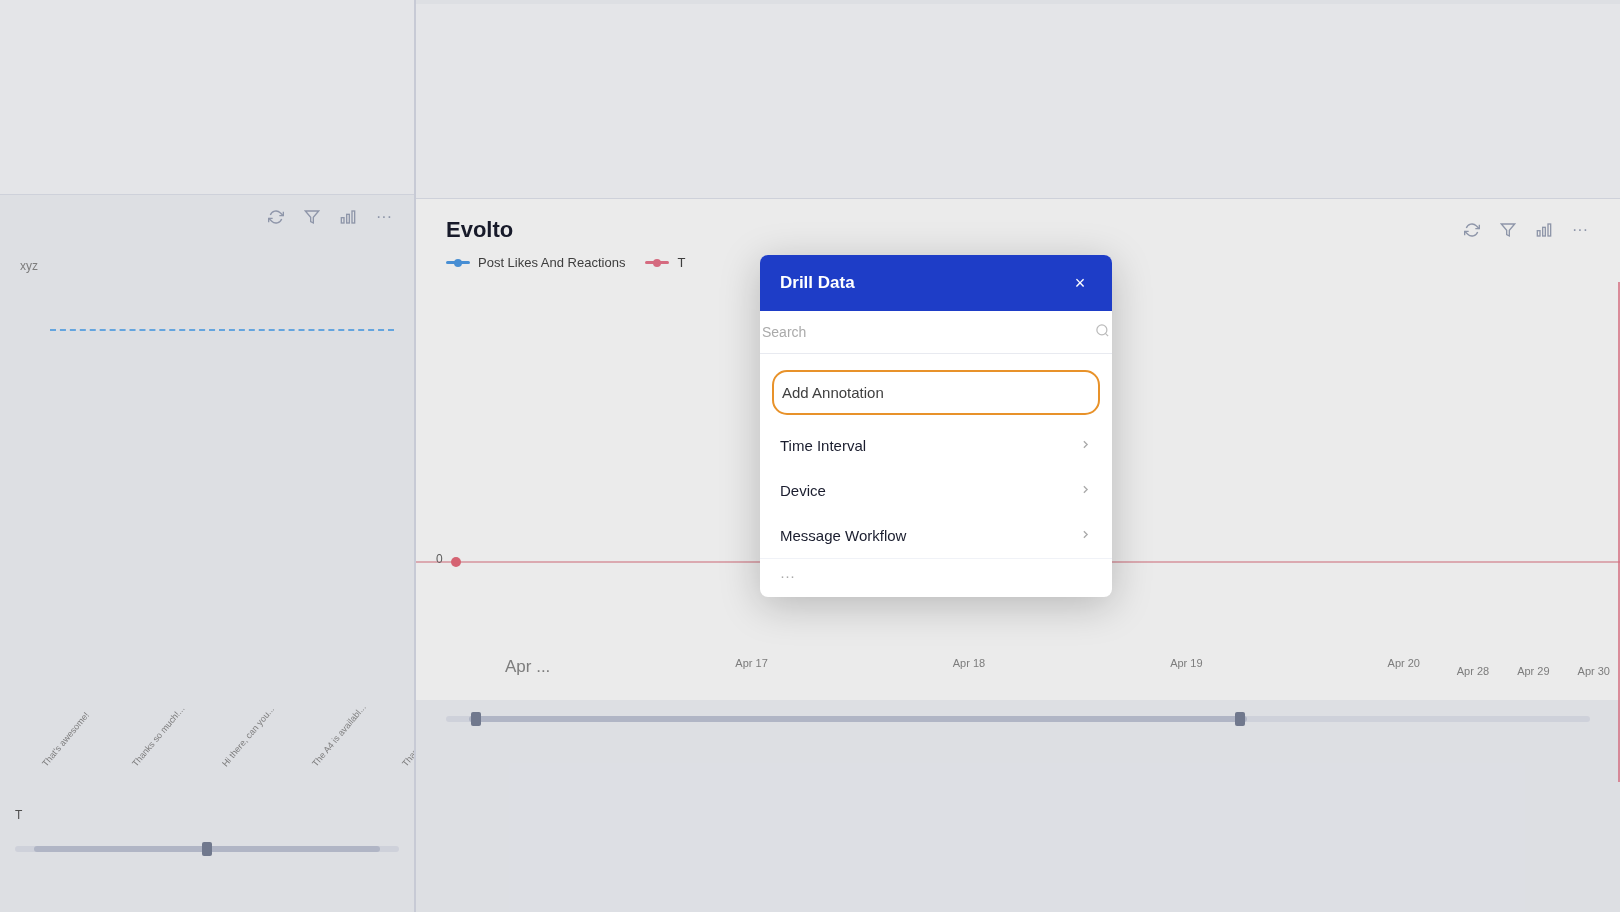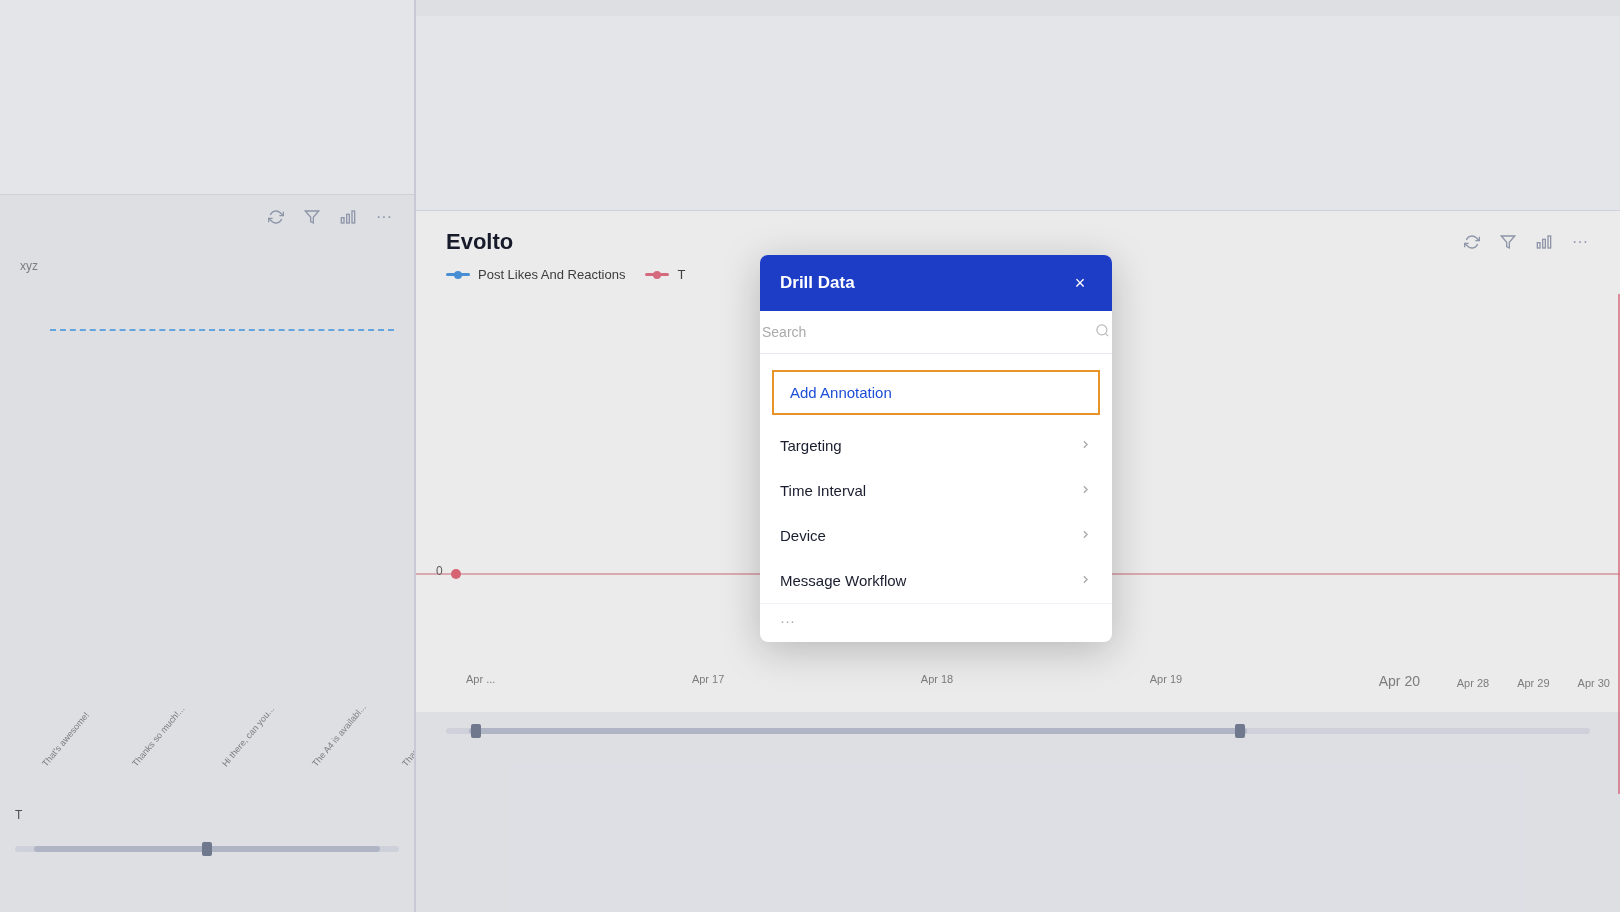--- a/index.html
+++ b/index.html
@@ -152,25 +152,25 @@
 
     
     .modal-body {
       padding: 8px 0;
       max-height: 480px;
       overflow-y: auto;
     }
 
     .menu-item-annotation {
       margin: 8px 12px;
-      padding: 12px 16px;
+      padding: 12px 8px;
       border: 2px solid #e8922a;
-      border-radius: 0;
+      border-radius: 15px;
       font-size: 15px;
-      color: #1d4ed8;
+      color: #404040;
       cursor: pointer;
       background: #fff;
     }
 
     .menu-item {
       padding: 14px 20px;
       display: flex;
       align-items: center;
       justify-content: space-between;
       cursor: pointer;
@@ -231,21 +231,21 @@
     <div style="position:absolute;bottom:60px;left:15px;right:15px;height:6px;background:#e0e3ed;border-radius:3px;">
       <div style="position:absolute;left:5%;right:5%;height:100%;background:#bfc5d6;border-radius:3px;">
         <div style="position:absolute;left:50%;top:-4px;transform:translateX(-50%);width:10px;height:14px;background:#7a8399;border-radius:2px;"></div>
       </div>
     </div>
   </div>
 </div>
 
 <div style="position:absolute;top:0;left:415px;width:1px;height:912px;background:#d8dce8;"></div>
 
-<div style="position:absolute;top:16px;left:416px;right:0;height:696px;background:#fff;">
+<div style="position:absolute;top:4px;left:416px;right:0;height:696px;background:#fff;">
 
   <div style="height:195px;background:#f8f9fc;border-bottom:1px solid #e0e3ed;"></div>
 
   <div class="right-panel-header" style="display:flex;align-items:center;justify-content:space-between;padding:18px 30px 8px 30px;">
     <span class="chart-title">Evolto</span>
     <div class="right-toolbar" style="display:flex;align-items:center;gap:16px;">
       <span class="toolbar-icon">
         <svg width="16" height="16" viewBox="0 0 24 24" fill="none" stroke="#9ba3b8" stroke-width="2">
             <path d="M23 4v6h-6M1 20v-6h6"></path>
             <path d="M3.51 9a9 9 0 0114.85-3.36L23 10M1 14l4.64 4.36A9 9 0 0020.49 15"></path>
@@ -288,25 +288,25 @@
 
       <line x1="0" y1="280" x2="100%" y2="280" stroke="#e8a0aa" stroke-width="1.5" stroke-dasharray="none"></line>
 
       <circle cx="40" cy="280" r="5" fill="#e86c7c"></circle>
       <circle cx="580" cy="280" r="5" fill="#e86c7c"></circle>
     </svg>
 
     <div style="position:absolute;left:20px;top:270px;font-size:12px;color:#666;">0</div>
 
     <div style="position:absolute;bottom:105px;left:50px;right:200px;display:flex;justify-content:space-between;">
-      <span style="font-size:11px;color:#888;">Apr ...</span>
+      <span style="font-size:17px;color:#888;margin-left:39px;">Apr ...</span>
       <span style="font-size:11px;color:#888;">Apr 17</span>
       <span style="font-size:11px;color:#888;">Apr 18</span>
       <span style="font-size:11px;color:#888;">Apr 19</span>
-      <span style="font-size:14px;color:#888;">Apr 20</span>
+      <span style="font-size:11px;color:#888;">Apr 20</span>
     </div>
 
     <div style="position:absolute;bottom:105px;right:10px;display:flex;gap:28px;">
       <span style="font-size:11px;color:#888;">Apr 28</span>
       <span style="font-size:11px;color:#888;text-align:right;">Apr 29</span>
       <span style="font-size:11px;color:#888;">Apr 30</span>
     </div>
 
     <div style="position:absolute;right:0;top:0;bottom:0;width:2px;">
       <svg width="2" height="100%" viewBox="0 0 2 500" preserveAspectRatio="none">
@@ -343,28 +343,20 @@
   </div>
 
   <div class="modal-body">
 
     <div class="menu-item-annotation">
       <span>Add Annotation</span>
     </div>
 
 
 
-    <div class="menu-item">
-      <span>Targeting</span>
-      <span class="menu-item-chevron">
-        <svg width="13" height="13" viewBox="0 0 24 24" fill="none" stroke="#aaa" stroke-width="2.5">
-            <path d="m9 18 6-6-6-6"></path>
-          </svg>
-      </span>
-    </div>
 
     <div class="menu-item">
       <span>Time Interval</span>
       <span class="menu-item-chevron">
         <svg width="13" height="13" viewBox="0 0 24 24" fill="none" stroke="#aaa" stroke-width="2.5">
             <path d="m9 18 6-6-6-6"></path>
           </svg>
       </span>
     </div>
 

